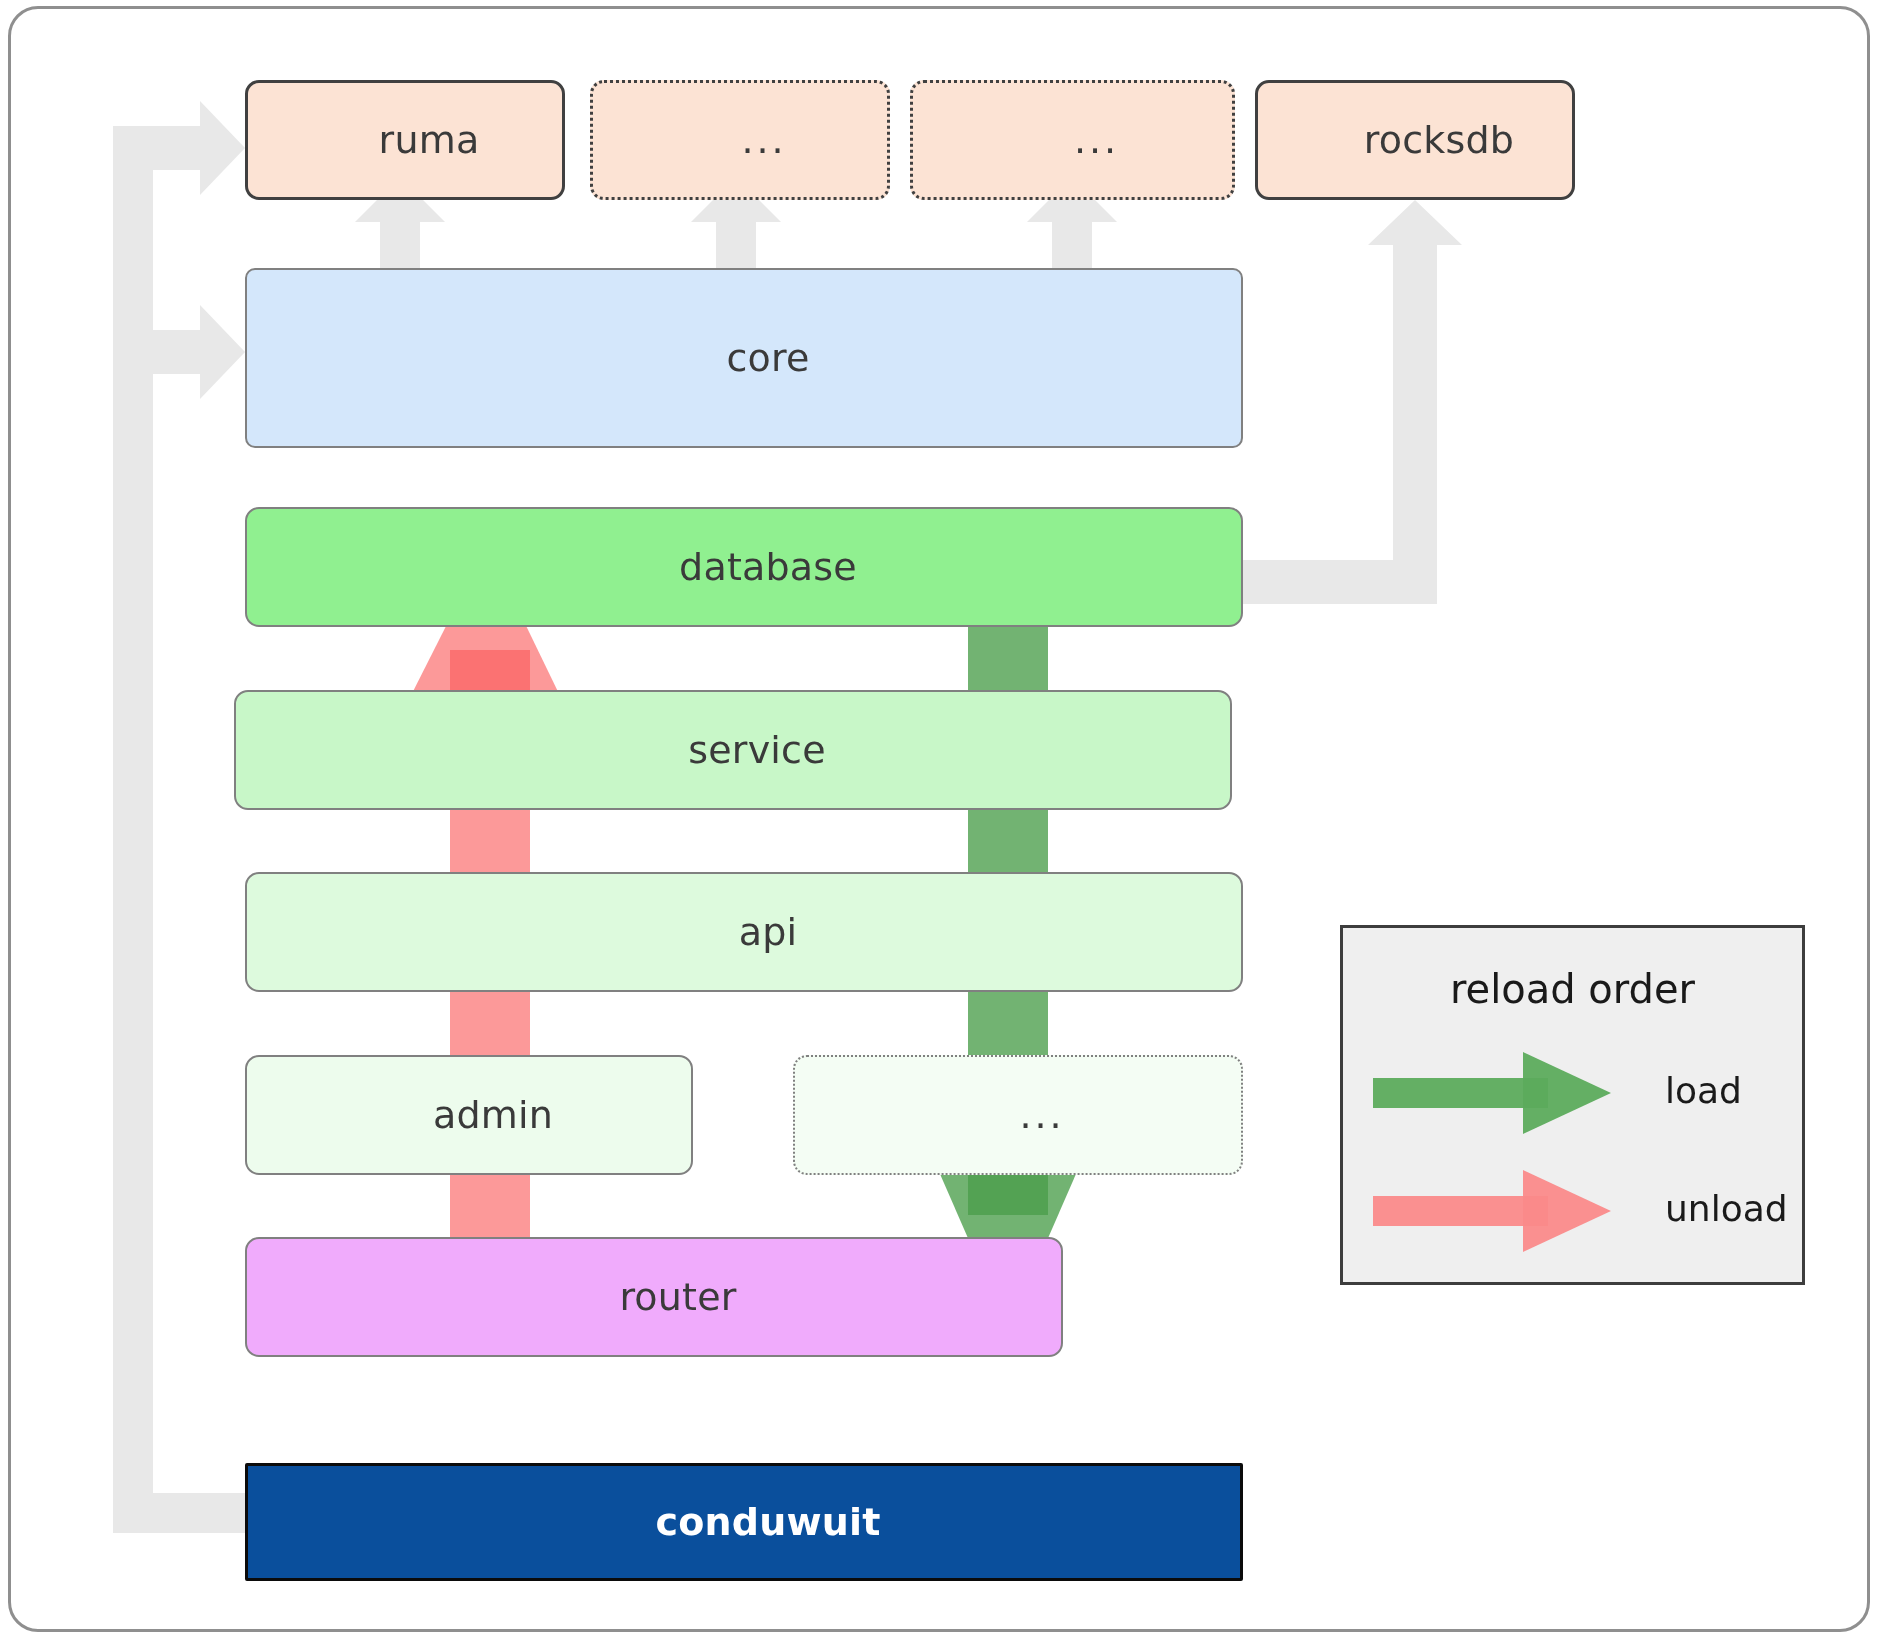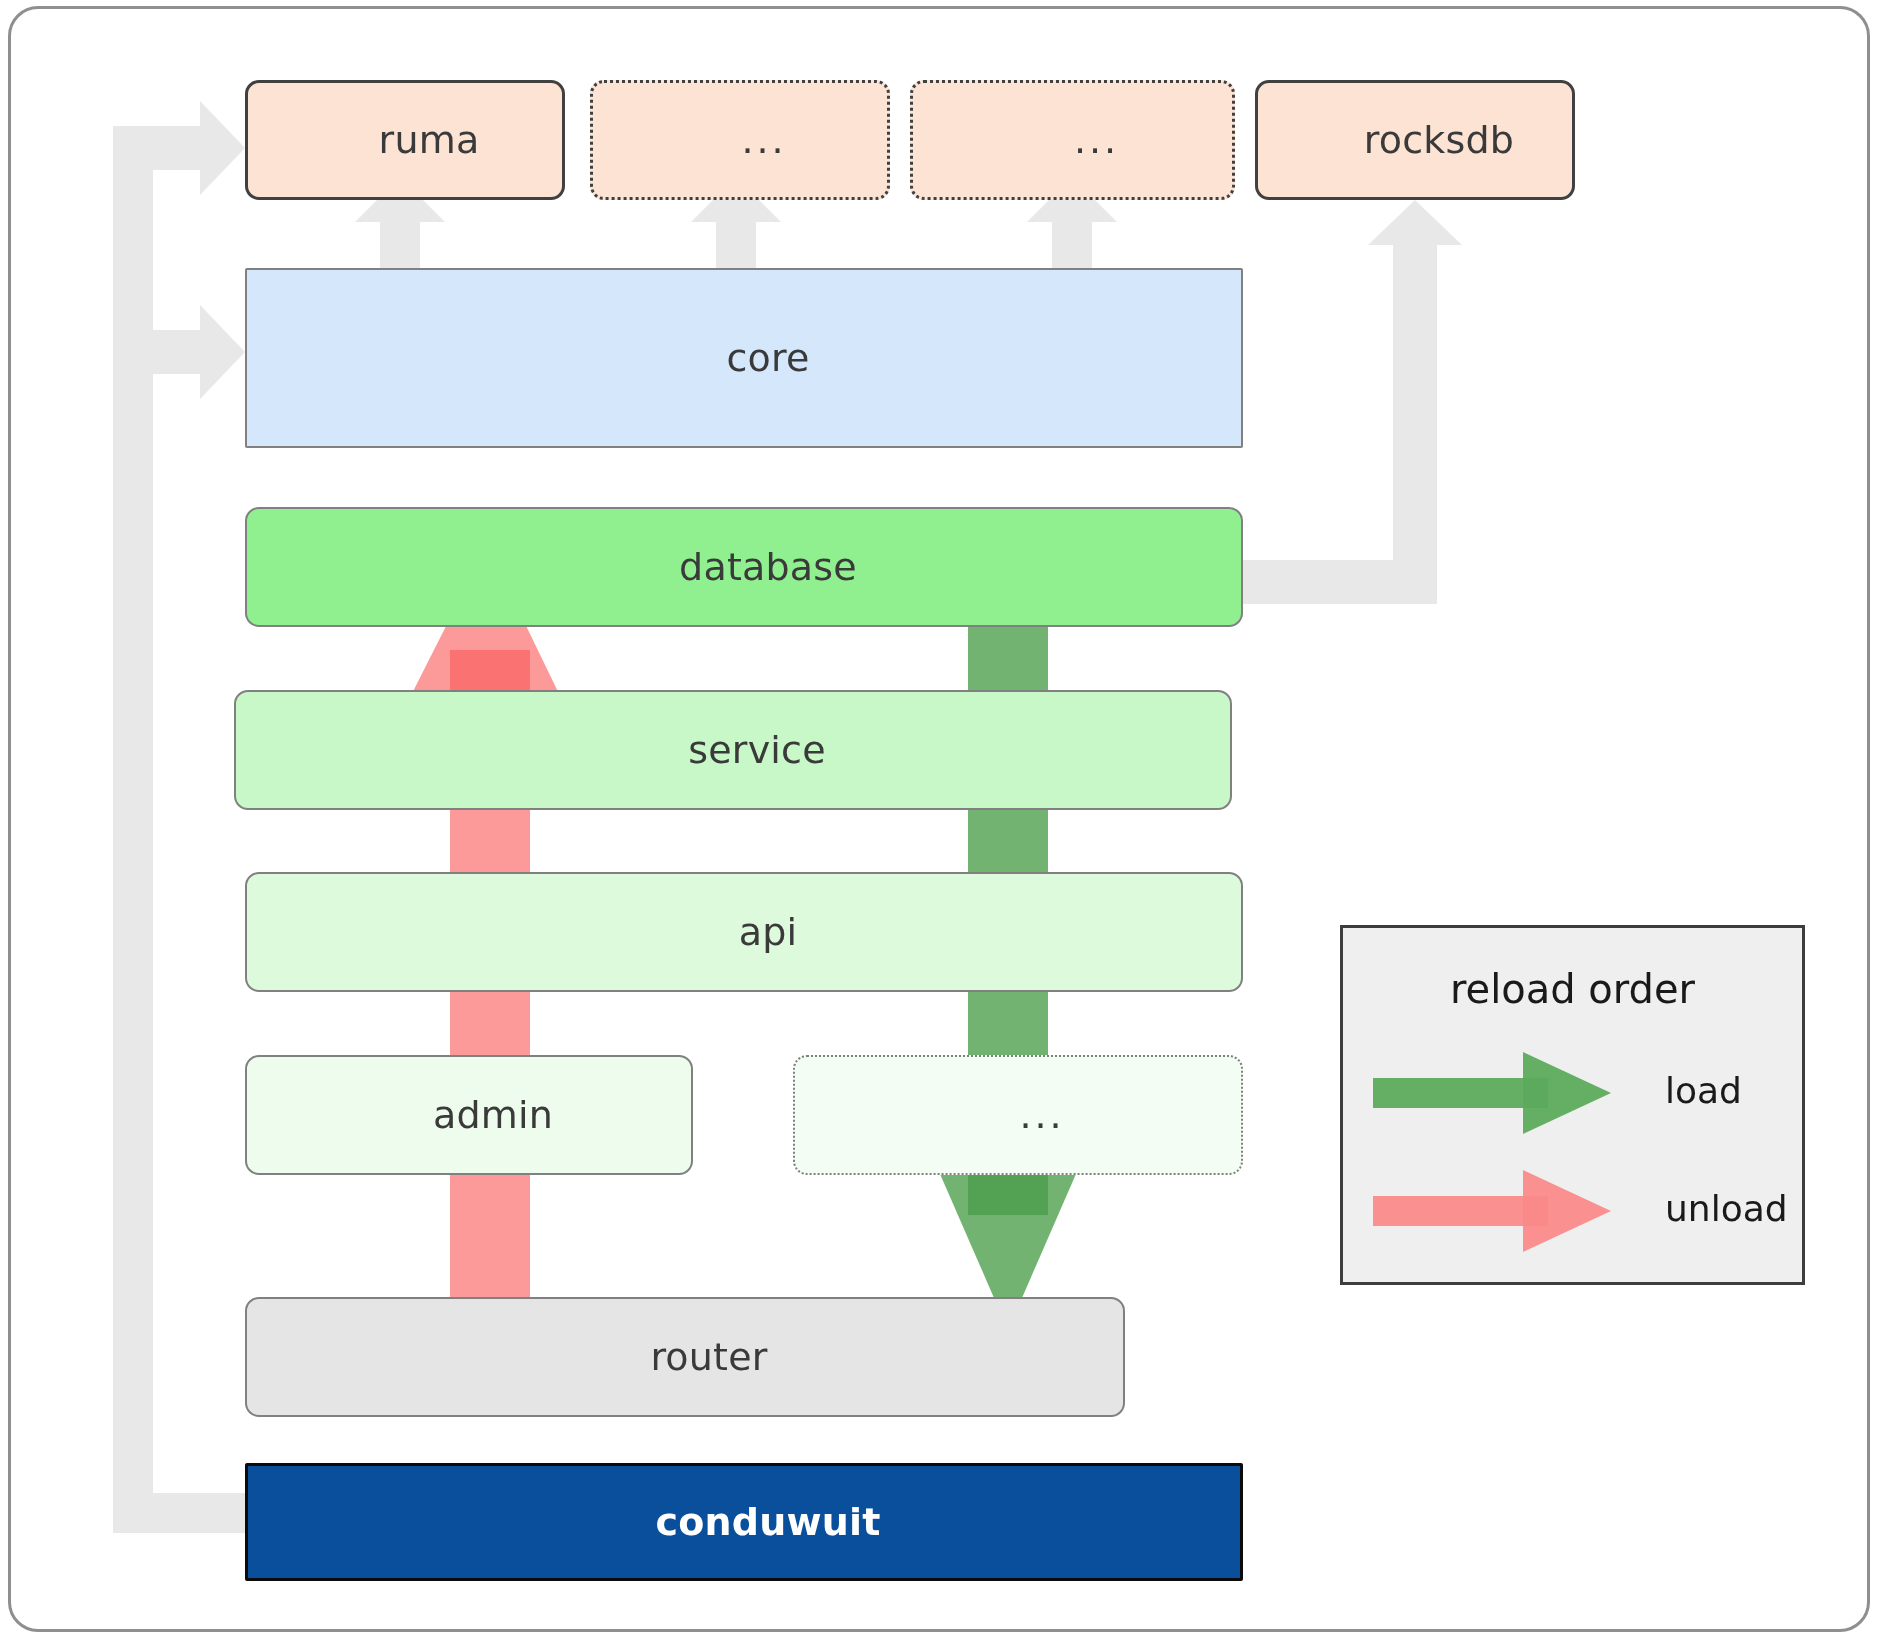--- a/index.html
+++ b/index.html
@@ -43,21 +43,21 @@
     background: #fce3d4;
     border: 3px solid #404040;
     border-radius: 14px;
   }
   .node.dep.dotted {
     border: 3px dotted #404040;
   }
   .node.core {
     background: #d4e7fb;
     border: 2px solid #808080;
-    border-radius: 2px;
+    border-radius: 10px;
   }
   .node.lyr {
     border: 2px solid #808080;
     border-radius: 14px;
   }
   .node.lyr.dotted {
     border: 2px dotted #808080;
   }
   .node.root {
     background: #0a4f9c;
@@ -167,21 +167,21 @@
     <span>api</span>
   </div>
 
   <div class="node lyr" style="left:245px;top:1055px;width:448px;height:120px;background:#edfced;">
     <span>admin</span>
   </div>
   <div class="node lyr dotted" style="left:793px;top:1055px;width:450px;height:120px;background:#f4fdf4;">
     <span class="dots">...</span>
   </div>
 
-  <div class="node lyr" style="left:245px;top:1297px;width:880px;height:120px;background:#e5e5e5;">
+  <div class="node lyr" style="left:245px;top:1237px;width:818px;height:120px;background:#f0abfc;">
     <span>router</span>
   </div>
 
   <div class="node root" style="left:245px;top:1463px;width:998px;height:118px;">
     <span>conduwuit</span>
   </div>
 
   <div class="legend" style="left:1340px;top:925px;width:465px;height:360px;">
     <div class="legend-title">reload order</div>
 

